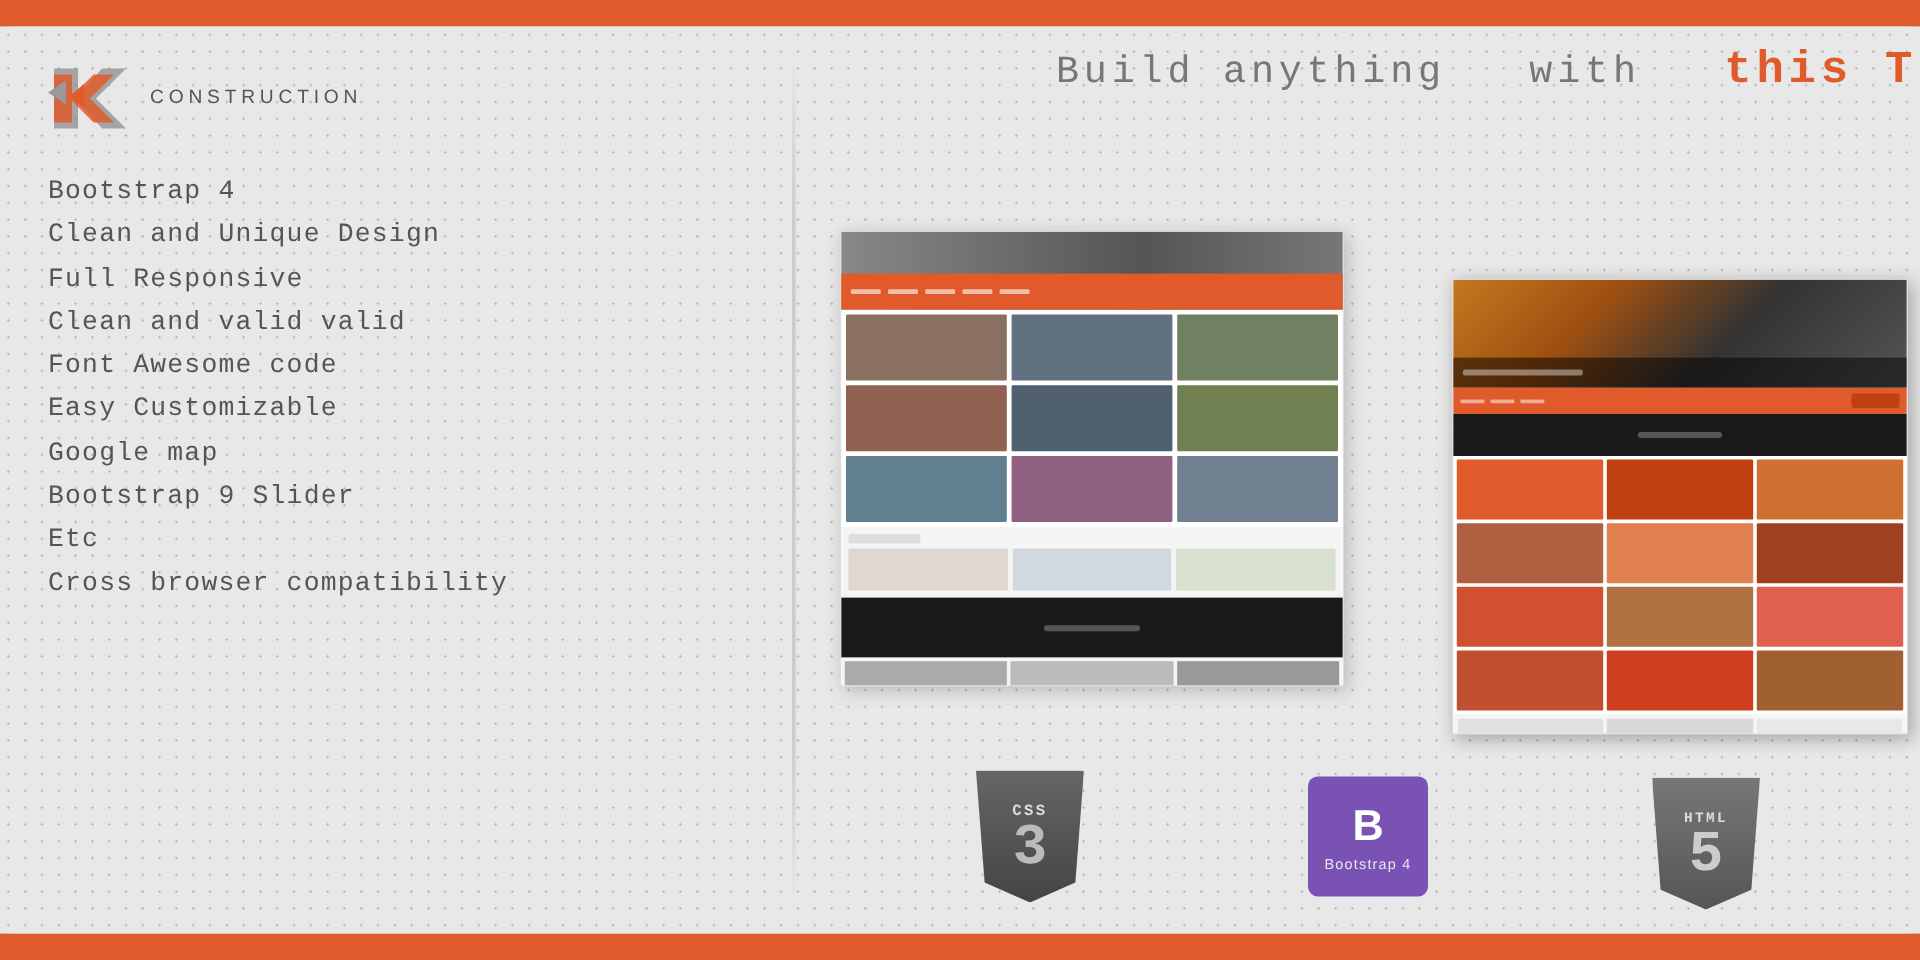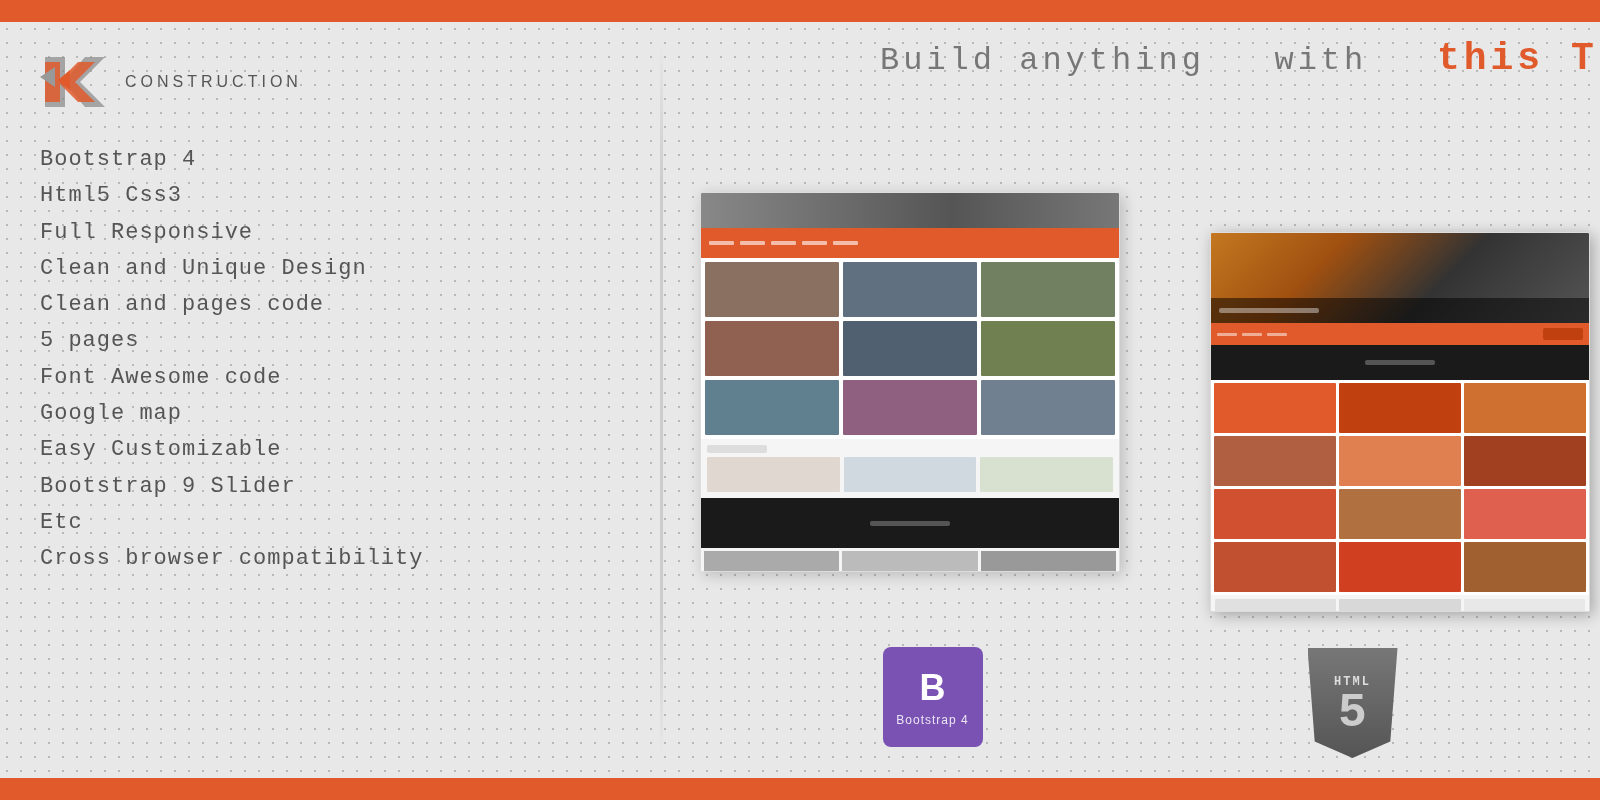--- a/index.html
+++ b/index.html
@@ -338,28 +338,26 @@
         <polygon points="5,10 20,10 20,28 38,10 55,10 35,30 55,50 38,50 20,32 20,50 5,50" fill="#e05a2b" opacity="0.85"></polygon>
 
         <polygon points="0,25 15,15 15,35" fill="#999"></polygon>
         <polygon points="18,28 30,18 30,38" fill="#e05a2b"></polygon>
       </svg>
       <span class="logo-text">CONSTRUCTION</span>
     </div>
 
     <ul class="features-list">
       <li>Bootstrap 4</li>
-      <li>Html5 Css3</li>
+      <li>Clean and Unique Design</li>
       <li>Full Responsive</li>
-      <li>Clean and Unique Design</li>
-      <li>Clean and pages code</li>
-      <li>5 pages</li>
+      <li>Clean and valid valid</li>
       <li>Font Awesome code</li>
+      <li>Easy Customizable</li>
       <li>Google map</li>
-      <li>Easy Customizable</li>
       <li>Bootstrap 9 Slider</li>
       <li>Etc</li>
       <li>Cross browser compatibility</li>
     </ul>
   </div>
 
   <div class="divider-vertical"></div>
 
   <div class="right-panel">
 
@@ -459,20 +457,26 @@
           <div style="flex:1;height:30px;background:#e0e0e0;border-radius:1px;"></div>
           <div style="flex:1;height:30px;background:#d8d8d8;border-radius:1px;"></div>
           <div style="flex:1;height:30px;background:#e8e8e8;border-radius:1px;"></div>
         </div>
       </div>
 
     </div>
 
     <div class="tech-badges">
 
+      <div class="css3-badge">
+        <div class="css3-shape">
+          <span class="css3-label">CSS</span>
+          <span class="css3-number">3</span>
+        </div>
+      </div>
 
       <div class="bootstrap-badge">
         <span class="bootstrap-b">B</span>
         <span class="bootstrap-label">Bootstrap 4</span>
       </div>
 
       <div class="html5-badge">
         <div class="html5-shape">
           <span class="html5-label">HTML</span>
           <span class="html5-number">5</span>

